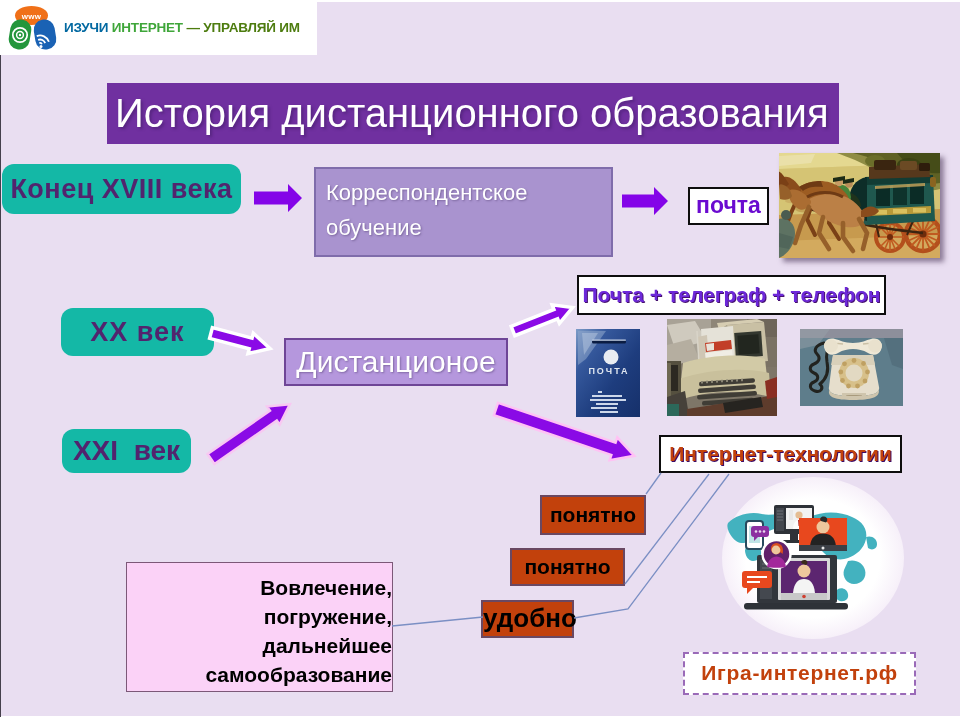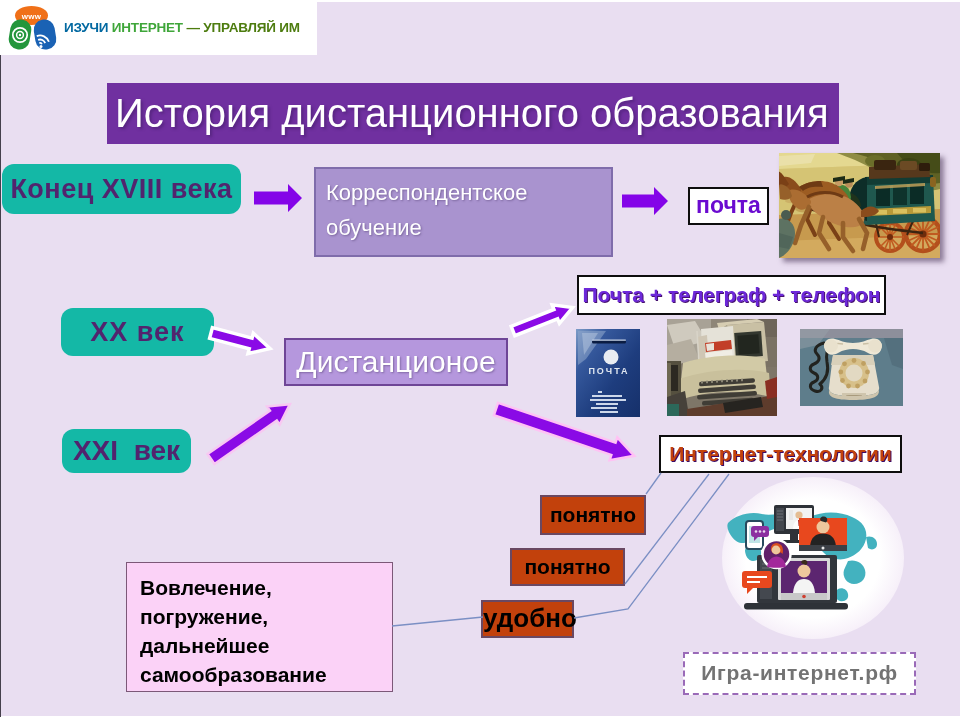--- a/index.html
+++ b/index.html
@@ -37,23 +37,23 @@
 <div class="abs" style="left:284px;top:338px;width:220px;height:44px;background:#b597dd;border:2px solid #6e4596;color:#fff;font-size:30px;line-height:44px;text-align:center;white-space:nowrap;text-shadow:1px 1px 2px rgba(80,60,110,.5);">Дистанционое</div>
 <div class="abs wbox" style="left:577px;top:275px;width:305px;height:36px;font-size:21px;line-height:35px;color:#6d28d9;text-shadow:1px 1px 0 #45106e;white-space:nowrap;">Почта + телеграф + телефон</div>
 
 <div class="abs pink" style="left:62px;top:429px;width:129px;height:44px;font-size:28px;line-height:44px;white-space:nowrap;">XXI&nbsp; век</div>
 <div class="abs wbox" style="left:659px;top:435px;width:239px;height:34px;font-size:21px;line-height:33px;color:#c2410c;text-shadow:1px 1px 0 #3c0a66;white-space:nowrap;">Интернет-технологии</div>
 
 <div class="abs pale" style="left:540px;top:495px;width:102px;height:36px;font-size:21px;line-height:35px;">понятно</div>
 <div class="abs pale" style="left:510px;top:548px;width:111px;height:34px;font-size:21px;line-height:33px;">понятно</div>
 <div class="abs pale" style="left:481px;top:600px;width:89px;height:34px;font-size:26px;line-height:33px;">удобно</div>
 
-<div class="abs" style="left:126px;top:562px;width:252px;height:118px;background:#fbd2f7;border:1px solid #7c5878;color:#000;font-weight:bold;font-size:21px;line-height:29px;padding:10px 0 0 13px;">Вовлечение,<br>погружение,<br>дальнейшее<br>самообразование</div>
-
-<div class="abs" style="left:683px;top:652px;width:229px;height:39px;background:#fff;border:2px dashed #9a6ab8;color:#737373;font-weight:bold;font-size:21px;letter-spacing:.7px;line-height:38px;white-space:nowrap;text-align:center;">Игра-интернет.рф</div>
+<div class="abs" style="left:126px;top:562px;width:252px;height:118px;background:#fbd2f7;border:1px solid #7c5878;color:#000;font-weight:bold;font-size:21px;line-height:29px;padding:10px 0 0 13px;text-align:right;">Вовлечение,<br>погружение,<br>дальнейшее<br>самообразование</div>
+
+<div class="abs" style="left:683px;top:652px;width:229px;height:39px;background:#fff;border:2px dashed #9a6ab8;color:#c2410c;font-weight:bold;font-size:21px;letter-spacing:.7px;line-height:38px;white-space:nowrap;text-align:center;">Игра-интернет.рф</div>
 
 <svg class="abs" style="left:0;top:0;" width="960" height="720" viewBox="0 0 960 720">
   <g stroke="#7b8fc4" stroke-width="1.3" fill="none">
     <polyline points="646,494 661,473"></polyline>
     <polyline points="625,584 709,474"></polyline>
     <polyline points="574,618 628,609 729,474"></polyline>
     <polyline points="483,617 392,626"></polyline>
   </g>
 
   <g>

